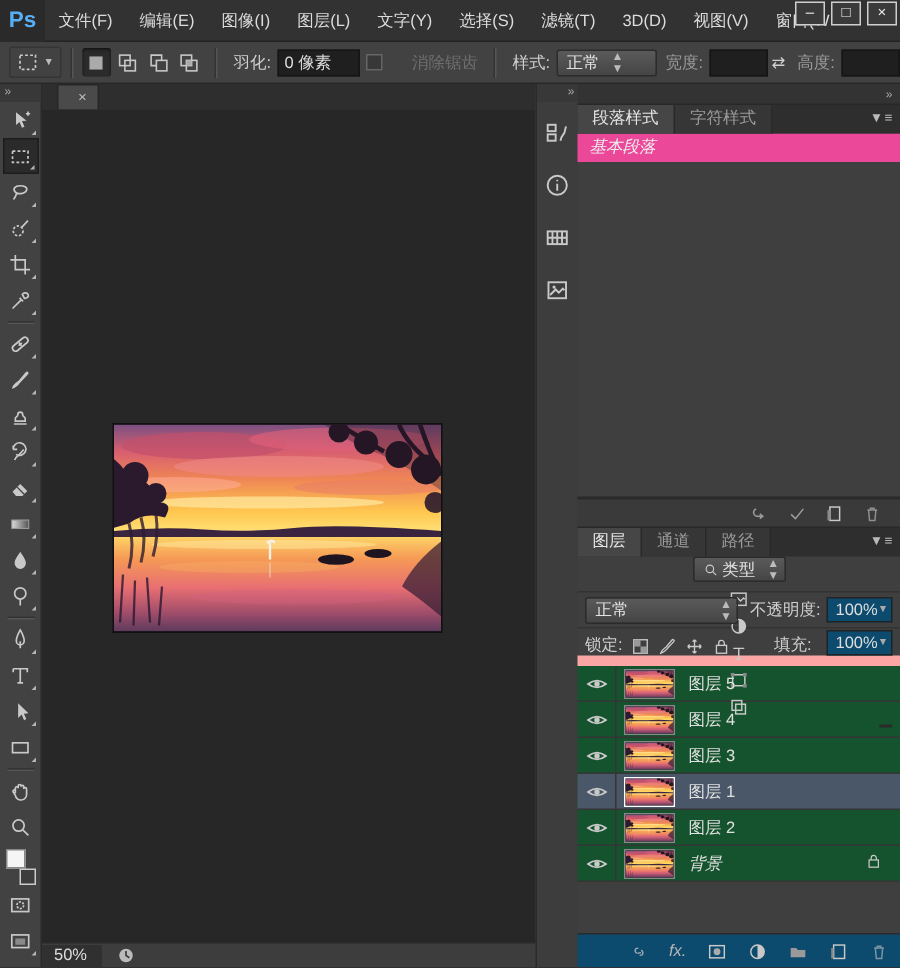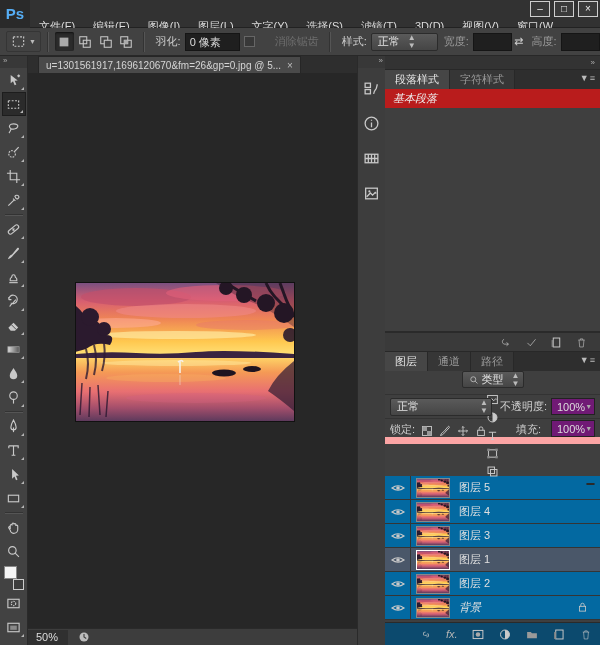--- a/index.html
+++ b/index.html
@@ -5,21 +5,21 @@
   * { margin:0; padding:0; box-sizing:border-box; }
   body { background:#1a1a1a; font-family:"Liberation Sans", sans-serif; }
   .app { position:relative; width:600px; height:645px; background:#3d3d3d; overflow:hidden;
          font-size:11px; color:#d9d9d9; }
 
   
   .menubar { position:absolute; left:0; top:0; width:600px; height:28px; background:#323232;
              display:flex; align-items:center; border-bottom:1px solid #222; }
   .ps-logo { width:30px; height:28px; display:flex; align-items:center; justify-content:center;
              background:#2a2a2a; color:#56aef5; font-weight:bold; font-size:15px; }
-  .menu-item { padding:12px 9px; height:28px; line-height:28px; color:#dcdcdc; white-space:nowrap; cursor:default; }
+  .menu-item { padding:0 9px; height:28px; line-height:28px; color:#dcdcdc; white-space:nowrap; cursor:default; }
   .winbtns { position:absolute; right:2px; top:1px; display:flex; gap:4px; }
   .winbtn { width:20px; height:16px; border:1px solid #cfcfcf; background:#3a3a3a; color:#eee;
             font-size:10px; line-height:14px; text-align:center; }
 
   
   .optionsbar { position:absolute; left:0; top:28px; width:600px; height:28px; background:#424242;
                 border-bottom:1px solid #282828; display:flex; align-items:center; }
   .opt-sep { width:1px; height:20px; background:#333; margin:0 6px; box-shadow:1px 0 0 #555; }
   .tool-preset { display:flex; align-items:center; gap:3px; padding:2px 4px; margin-left:6px;
                  border:1px solid #353535; border-radius:2px; }
@@ -80,42 +80,42 @@
   .rc-collapse { height:14px; background:#333; font-size:8px; color:#aaa; text-align:right;
                  padding:2px 6px 0 0; letter-spacing:-1px; border-bottom:1px solid #282828; }
   .panel-tabs { height:19px; background:#2e2e2e; display:flex; align-items:flex-end; position:relative; }
   .ptab { height:19px; line-height:19px; padding:0 10px; color:#9a9a9a; background:#363636;
           border-right:1px solid #282828; font-size:11px; }
   .ptab.active { background:#464646; color:#e4e4e4; }
   .panel-menu { position:absolute; right:4px; top:3px; color:#bbb; font-size:9px; letter-spacing:1px; }
 
   .para-content { height:243px; background:#3f3f3f; border-bottom:1px solid #2a2a2a; }
   .para-row { height:19px; line-height:19px; padding-left:8px; font-style:italic; color:#eee; }
-  .para-row.sel { background:#b91c1c; }
+  .para-row.sel { background:#ec4899; }
   .panel-footer { height:20px; background:#3a3a3a; border-top:1px solid #2a2a2a; border-bottom:1px solid #282828;
                   display:flex; align-items:center; justify-content:flex-end; gap:12px; padding-right:12px; }
   .panel-footer svg { width:13px; height:13px; }
   .fx-label { font-style:italic; color:#b5b5b5; font-size:11px; }
 
   .filter-row { height:24px; display:flex; align-items:center; padding:0 5px; gap:5px;
                 border-bottom:1px solid #333;flex-direction:column; }
   .kind-dd { width:62px; height:17px; }
   .filter-ic { width:17px; height:16px; display:flex; align-items:center; justify-content:center; }
   .filter-ic svg { width:13px; height:13px; }
   .toggle { width:9px; height:15px; margin-left:auto; border:1px solid #2a2a2a; border-radius:2px;
             background:linear-gradient(#c44 0 50%, #333 50% 100%); }
   .blend-row { height:24px; display:flex; align-items:center; padding:0 5px; border-bottom:1px solid #333; }
   .blend-dd { width:105px; height:18px; justify-content:space-between; }
   .lock-row { height:25px; display:flex; align-items:flex-end; padding:0 5px; gap:6px; border-bottom:7px solid #fca5a5; }
   .lock-row svg { width:12px; height:12px; }
-  .pct-box { width:44px; height:17px; background:#701a75; border:1px solid #222; display:flex;
+  .pct-box { width:44px; height:17px; background:#0c4a6e; border:1px solid #222; display:flex;
              align-items:center; justify-content:space-between; padding:0 3px 0 5px; color:#ddd; }
   .pct-box .ar { font-size:7px; color:#aaa; }
 
-  .layer-list { background:#0369a1;margin-top:32px; }
+  .layer-list { background:#14532d; }
   .layer-row { height:24px; display:flex; align-items:center; border-bottom:1px solid #353535; }
   .layer-row.sel { background:#4a5769; }
   .eye-cell { width:26px; height:24px; display:flex; align-items:center; justify-content:center;
               border-right:1px solid #353535; }
   .eye-cell svg { width:14px; height:10px; }
   .thumb { width:34px; height:20px; margin-left:5px; border:1px solid #888; background:#000; }
   .layer-row.sel .thumb { border-color:#fff; }
   .thumb svg { display:block; width:100%; height:100%; }
   .layer-name { margin-left:9px; color:#e0e0e0; }
   .layer-name.italic { font-style:italic; }
@@ -388,21 +388,20 @@
       <svg viewBox="0 0 16 16">
           <rect x="2" y="3.5" width="12" height="9" class="icon-stroke"></rect>
           <rect x="4.5" y="6" width="7" height="4.5" fill="#8a8a8a"></rect>
         </svg>
     </div>
   </div>
 
   <div class="canvascol">
     <div class="tabbar">
       <div class="doc-tab">
-        <span class="doc-title">u=1301561917,1696120670&amp;fm=26&amp;gp=0.jpg @ 5...</span>
         <span class="tab-close">×</span>
       </div>
     </div>
     <div class="canvas">
       <div class="photo">
         <svg viewBox="0 0 218 138" preserveAspectRatio="none">
             <use href="#sunset-art"></use>
           </svg>
       </div>
     </div>

